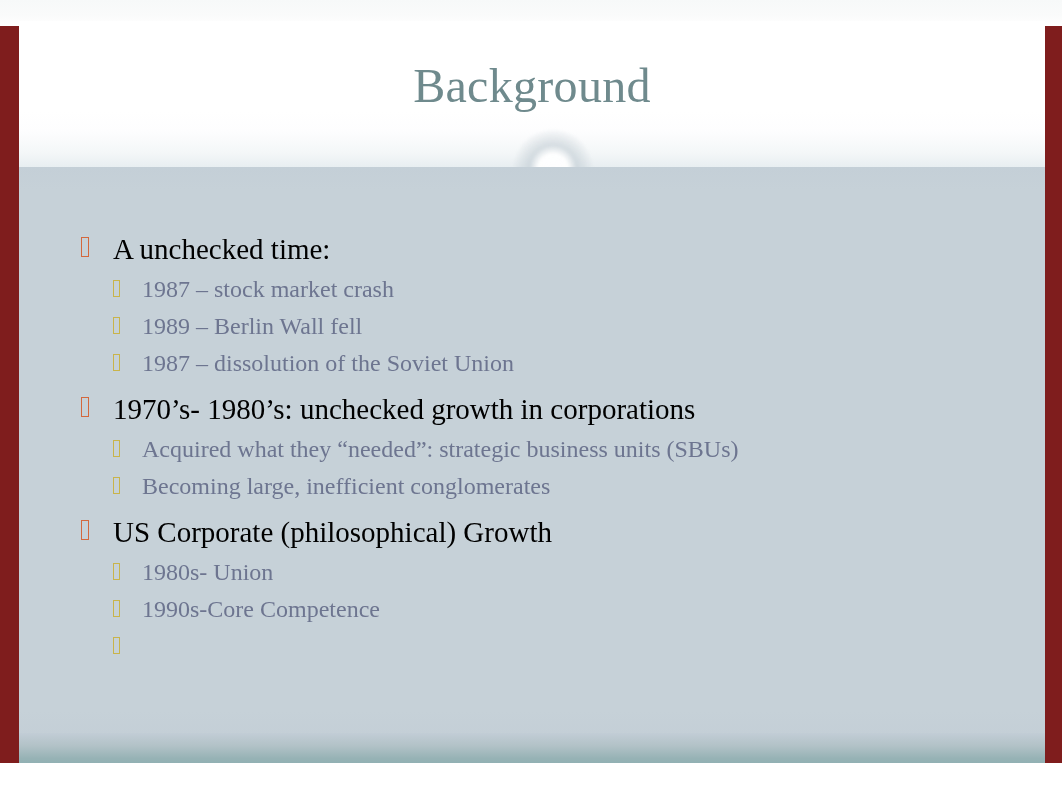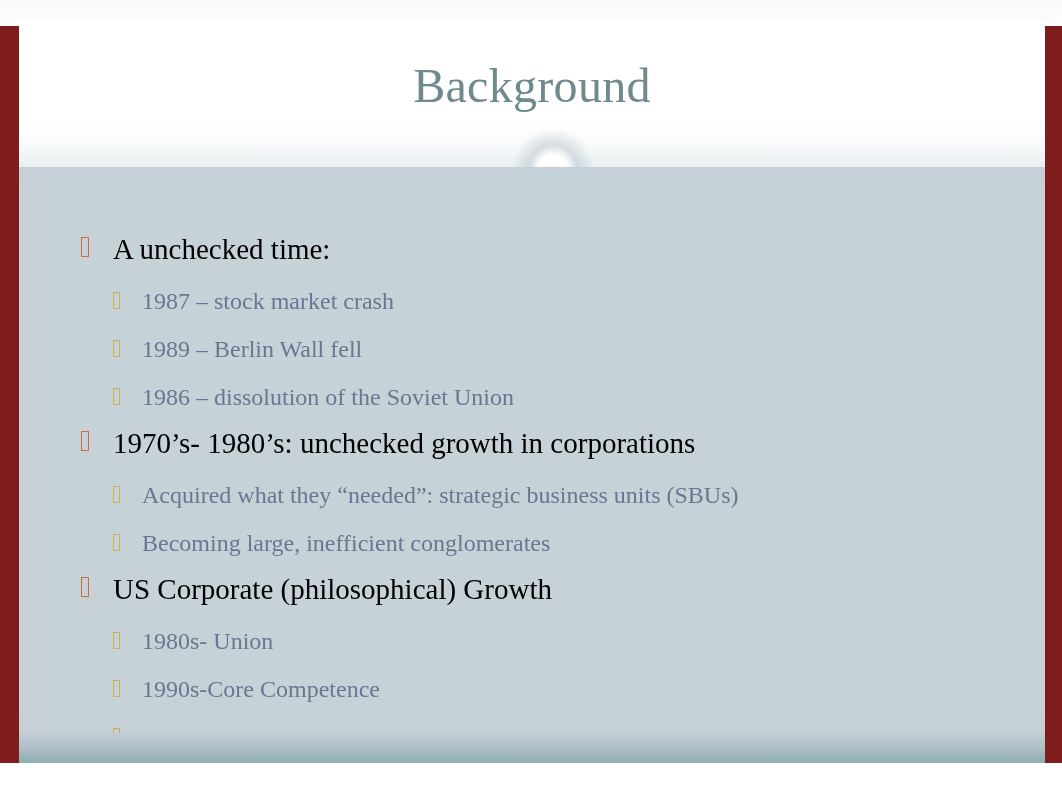--- a/index.html
+++ b/index.html
@@ -146,21 +146,21 @@
     width: 8px;
     height: 20px;
     border: 1.6px solid #d4683d;
     box-sizing: border-box;
     background: transparent;
   }
 
   .l2 {
     position: relative;
     padding-left: 79px;
-    margin: 15px 0 4px 0;
+    margin: 3px 0 4px 0;
     font-family: "Liberation Serif", "DejaVu Serif", serif;
     font-size: 24px;
     line-height: 33px;
     color: #6d7590;
   }
   .l2 .marker {
     position: absolute;
     left: 50px;
     top: 7px;
     width: 7px;
@@ -200,21 +200,21 @@
           <div class="l2">
             <span class="marker"></span>
             <span>1987 – stock market crash</span>
           </div>
           <div class="l2">
             <span class="marker"></span>
             <span>1989 – Berlin Wall fell</span>
           </div>
           <div class="l2">
             <span class="marker"></span>
-            <span>1986 – dissolution of the Soviet Union</span>
+            <span>1987 – dissolution of the Soviet Union</span>
           </div>
         </div>
 
         <div class="spacer-sm"></div>
 
         <div class="bullet-group">
           <div class="l1">
             <span class="marker"></span>
             <span>1970’s- 1980’s: unchecked growth in corporations</span>
           </div>

